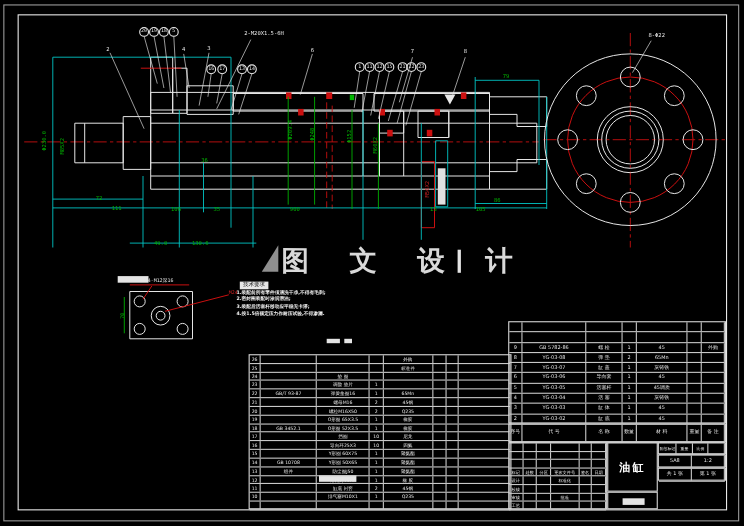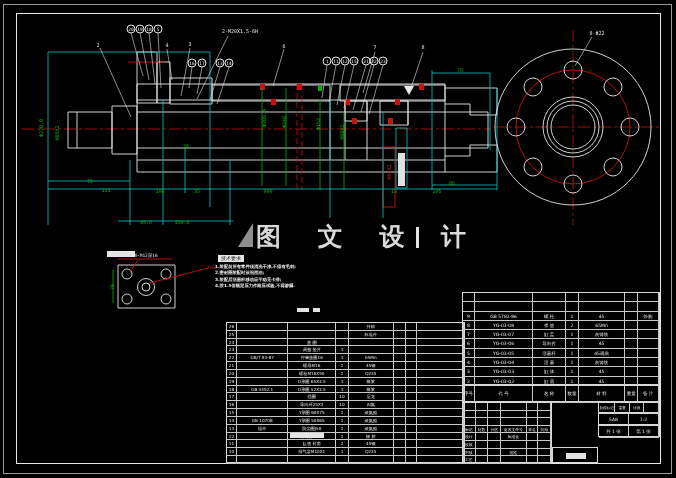--- a/index.html
+++ b/index.html
@@ -612,20 +612,21 @@
       </div>
       <div class="trow">
         <span class="tcell" style="width: 13px;">工艺</span>
         <span class="tcell" style="width: 13px;"></span>
         <span class="tcell" style="width: 13px;"></span>
         <span class="tcell" style="width: 26px;"></span>
         <span class="tcell" style="width: 12px;"></span>
         <span class="tcell" style="width: 13px;"></span>
       </div>
     </div>
+  <div class="tb-title">油缸</div>
   <div class="tb-low">
     <div class="wbit" style="left:13px;top:5px;width:20px;height:6px;position:absolute;"></div>
   </div>
   <div class="tbl rg1" style="left:598px;top:402px;width:62px;height:11px;">
       <div class="trow">
         <span class="tcell" style="width: 17px;">阶段标记</span>
         <span class="tcell" style="width: 15px;">重量</span>
         <span class="tcell" style="width: 15px;">比例</span>
         <span class="tcell" style="width: 15px;"></span>
       </div>

